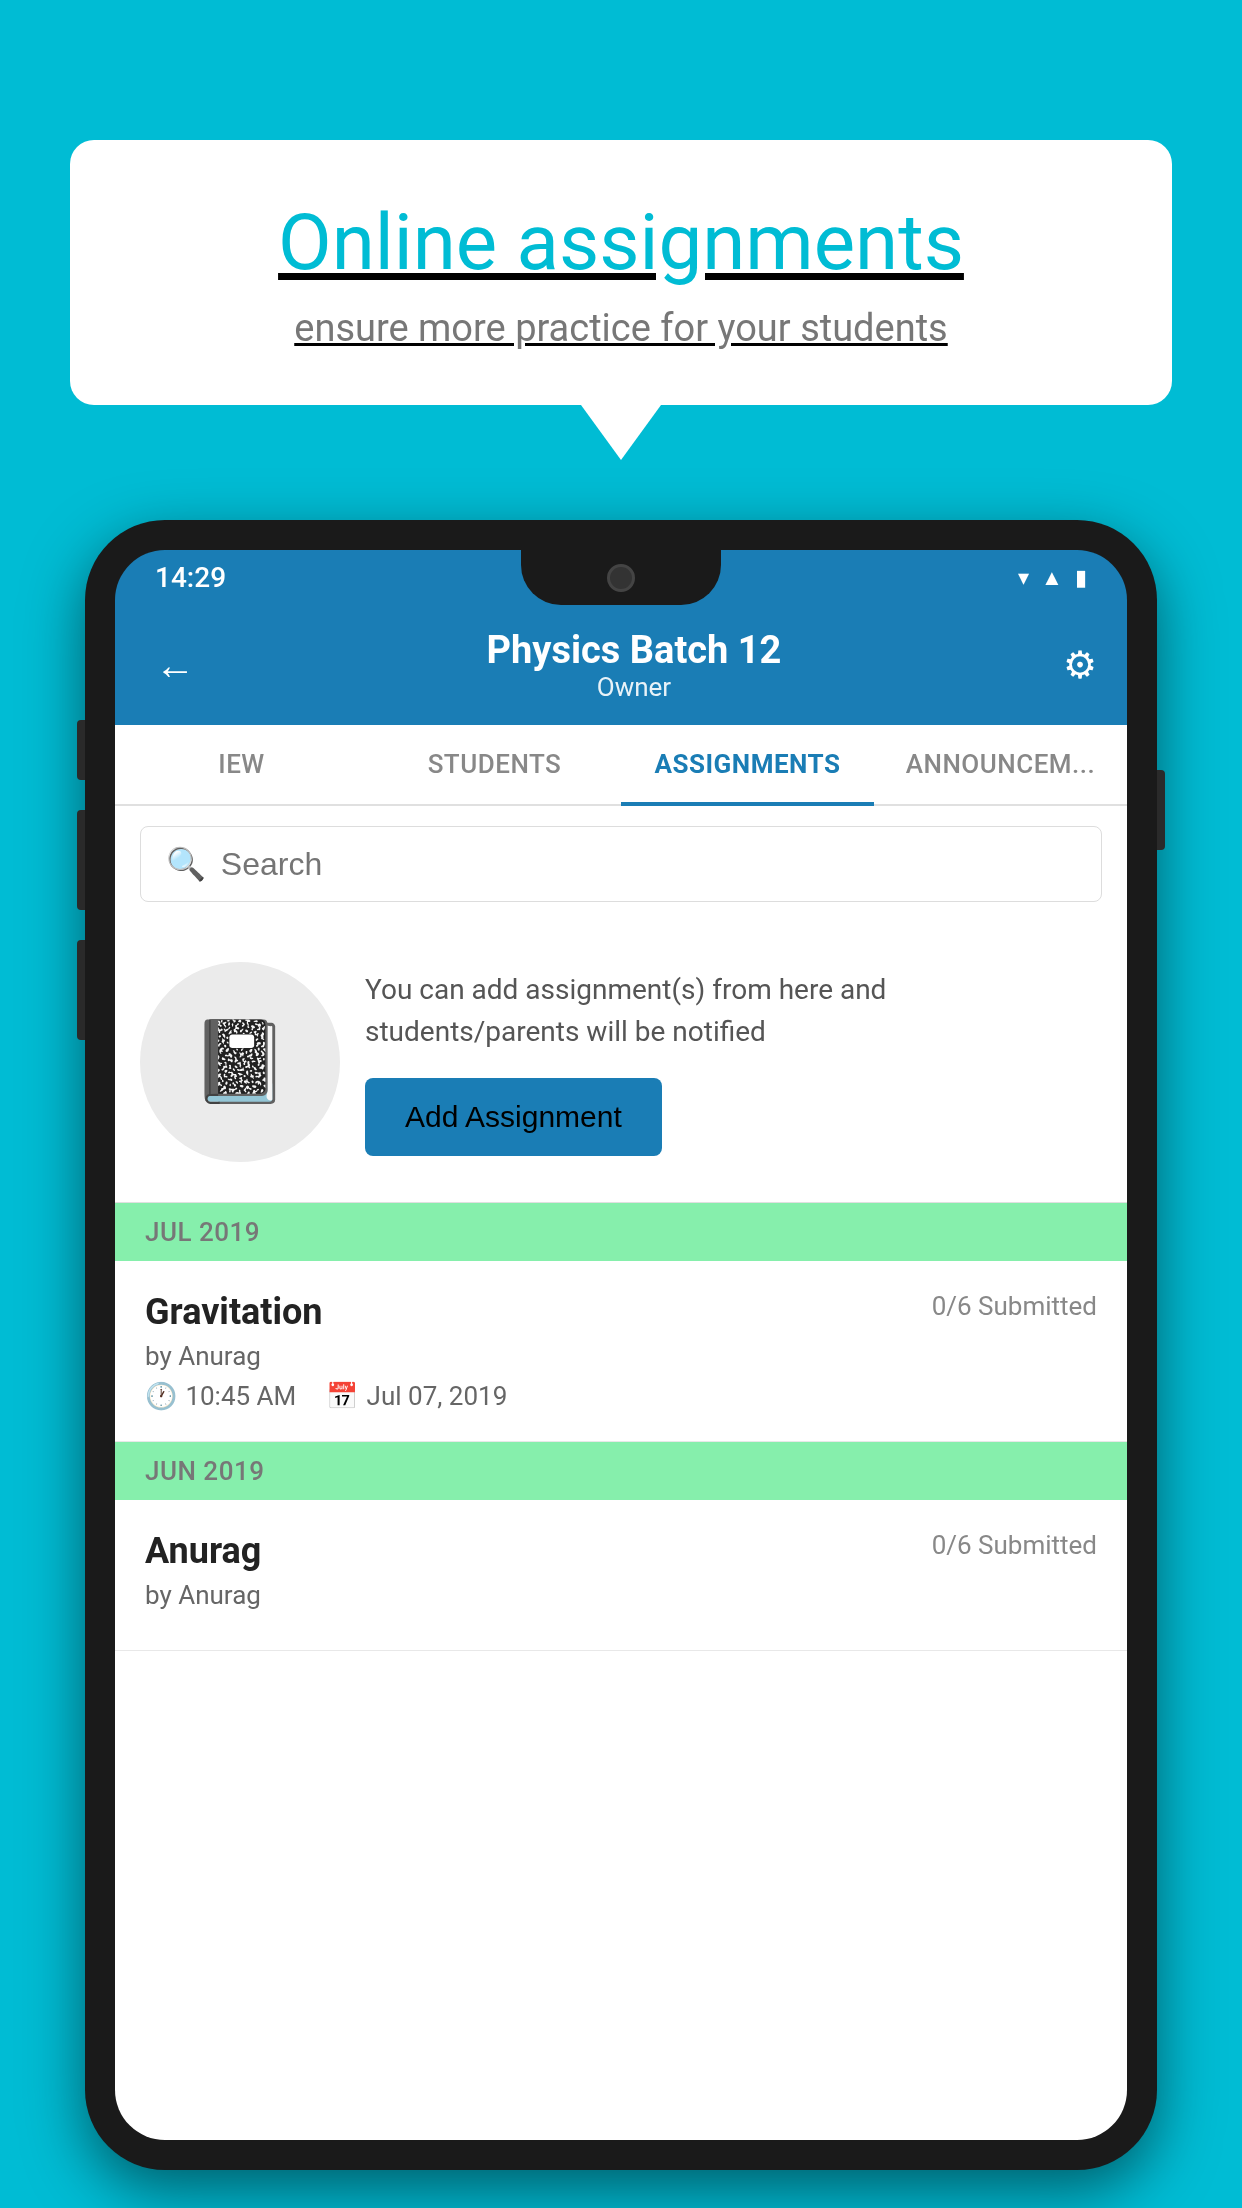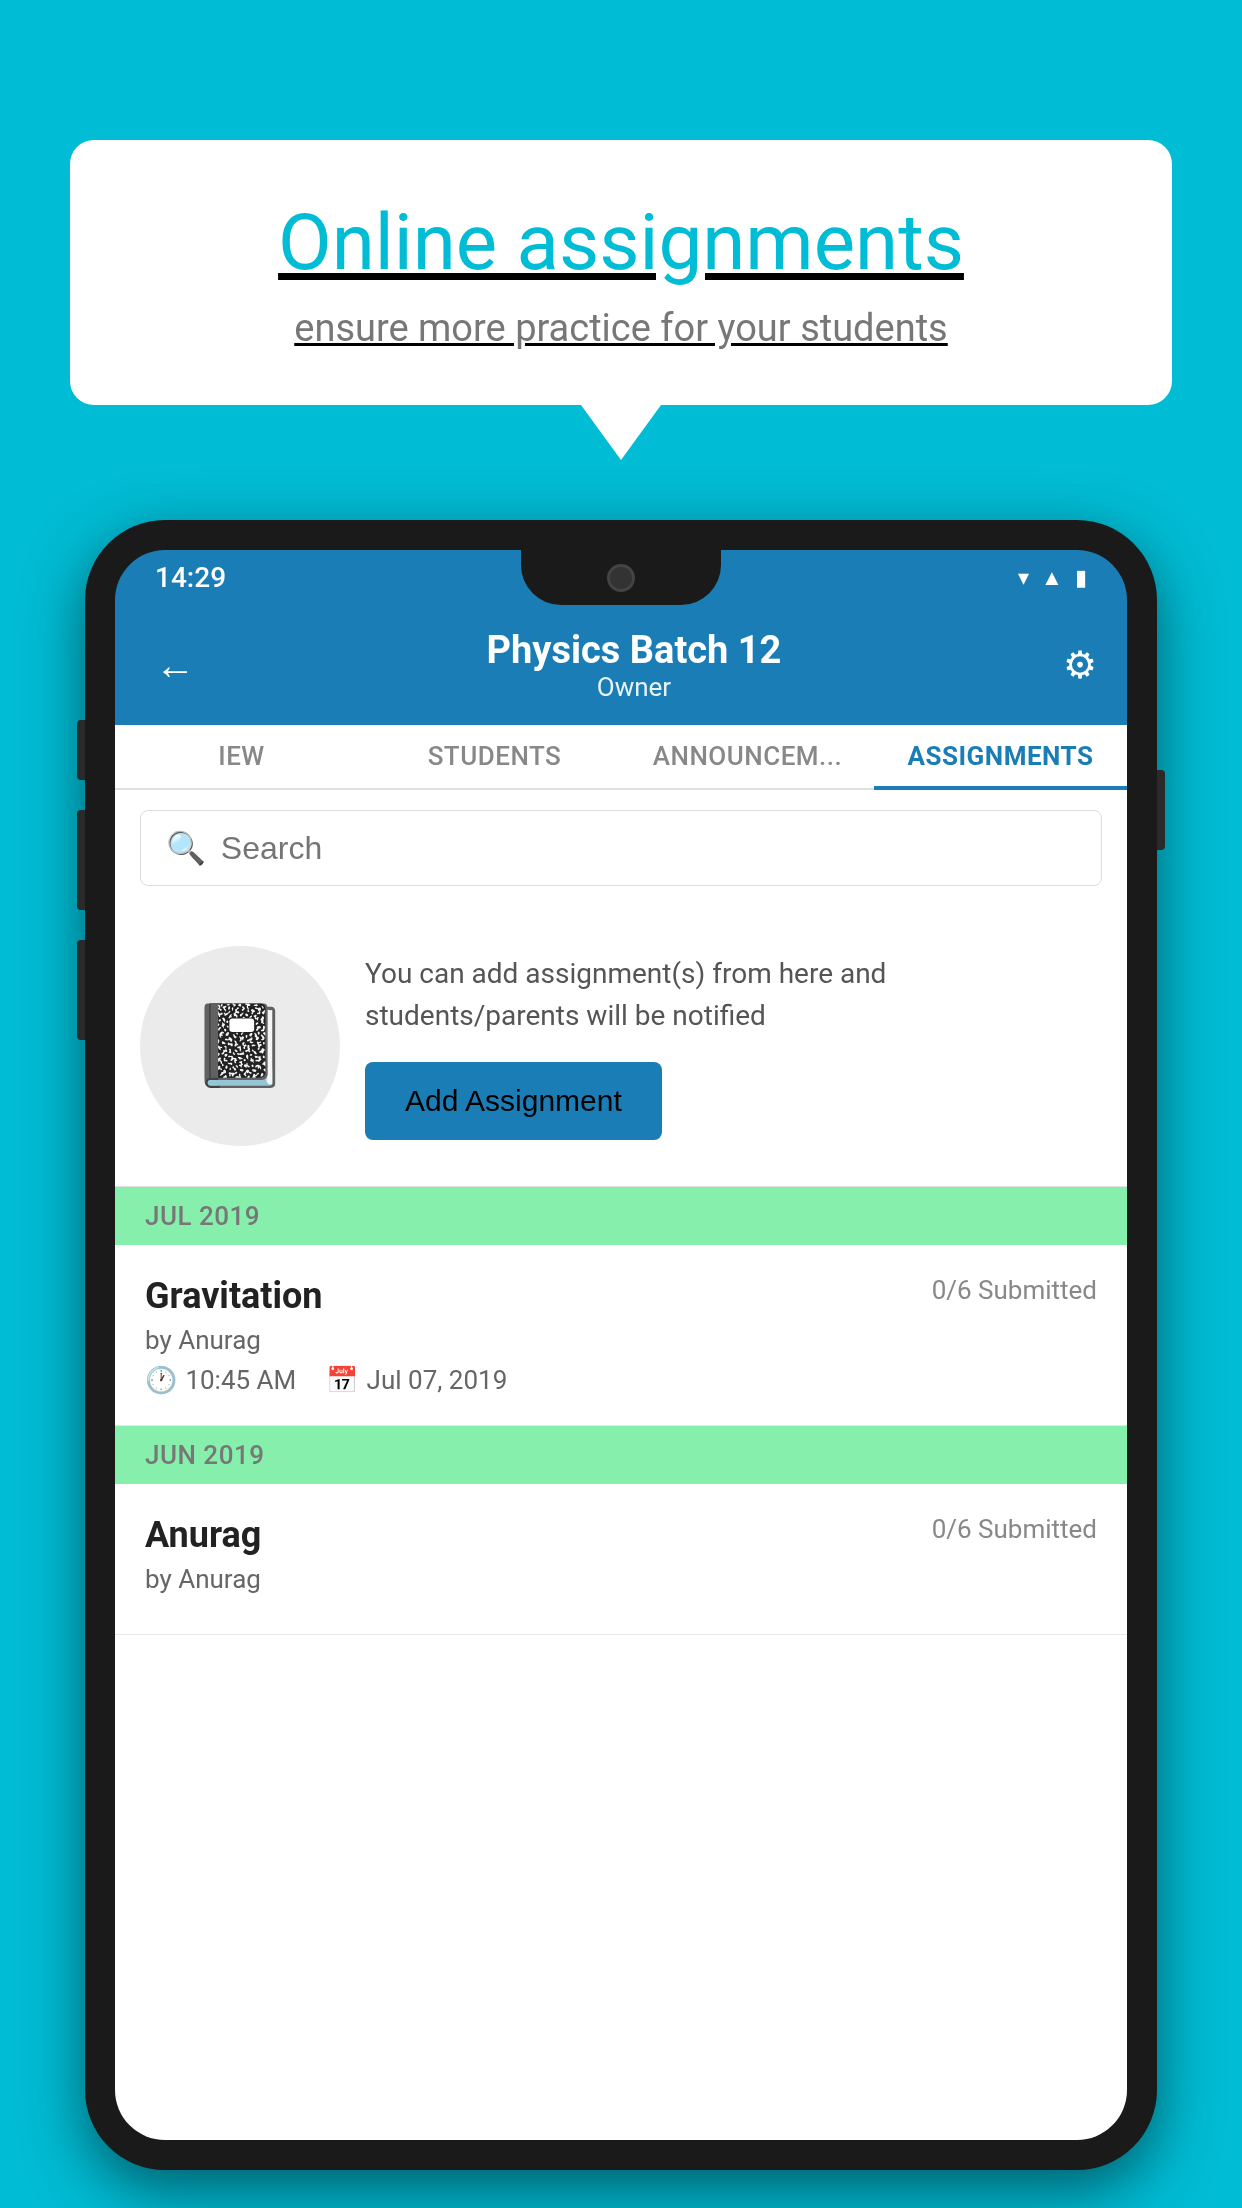--- a/index.html
+++ b/index.html
@@ -173,21 +173,21 @@
       color: white;
       font-size: 38px;
       cursor: pointer;
     }
 
     
     .tab-bar {
       display: flex;
       border-bottom: 2px solid #e0e0e0;
       background: white;
-      height: 65px;
+      height: 81px;
     }
 
     .tab-item {
       flex: 1;
       display: flex;
       align-items: center;
       justify-content: center;
       font-size: 26px;
       color: #888;
       font-weight: 500;
@@ -426,22 +426,22 @@
         <div class="app-bar-title-section">
           <div class="app-bar-title">Physics Batch 12</div>
           <div class="app-bar-subtitle">Owner</div>
         </div>
         <div class="app-bar-settings">⚙</div>
       </div>
 
       <div class="tab-bar">
         <div class="tab-item">IEW</div>
         <div class="tab-item">STUDENTS</div>
+        <div class="tab-item active">ASSIGNMENTS</div>
         <div class="tab-item">ANNOUNCEM...</div>
-        <div class="tab-item active">ASSIGNMENTS</div>
       </div>
 
       <div class="scroll-content">
 
         <div class="search-container">
           <div class="search-input-wrapper">
             <span class="search-icon-svg">🔍</span>
             <input class="search-input" type="text" placeholder="Search" style="">
           </div>
         </div>

